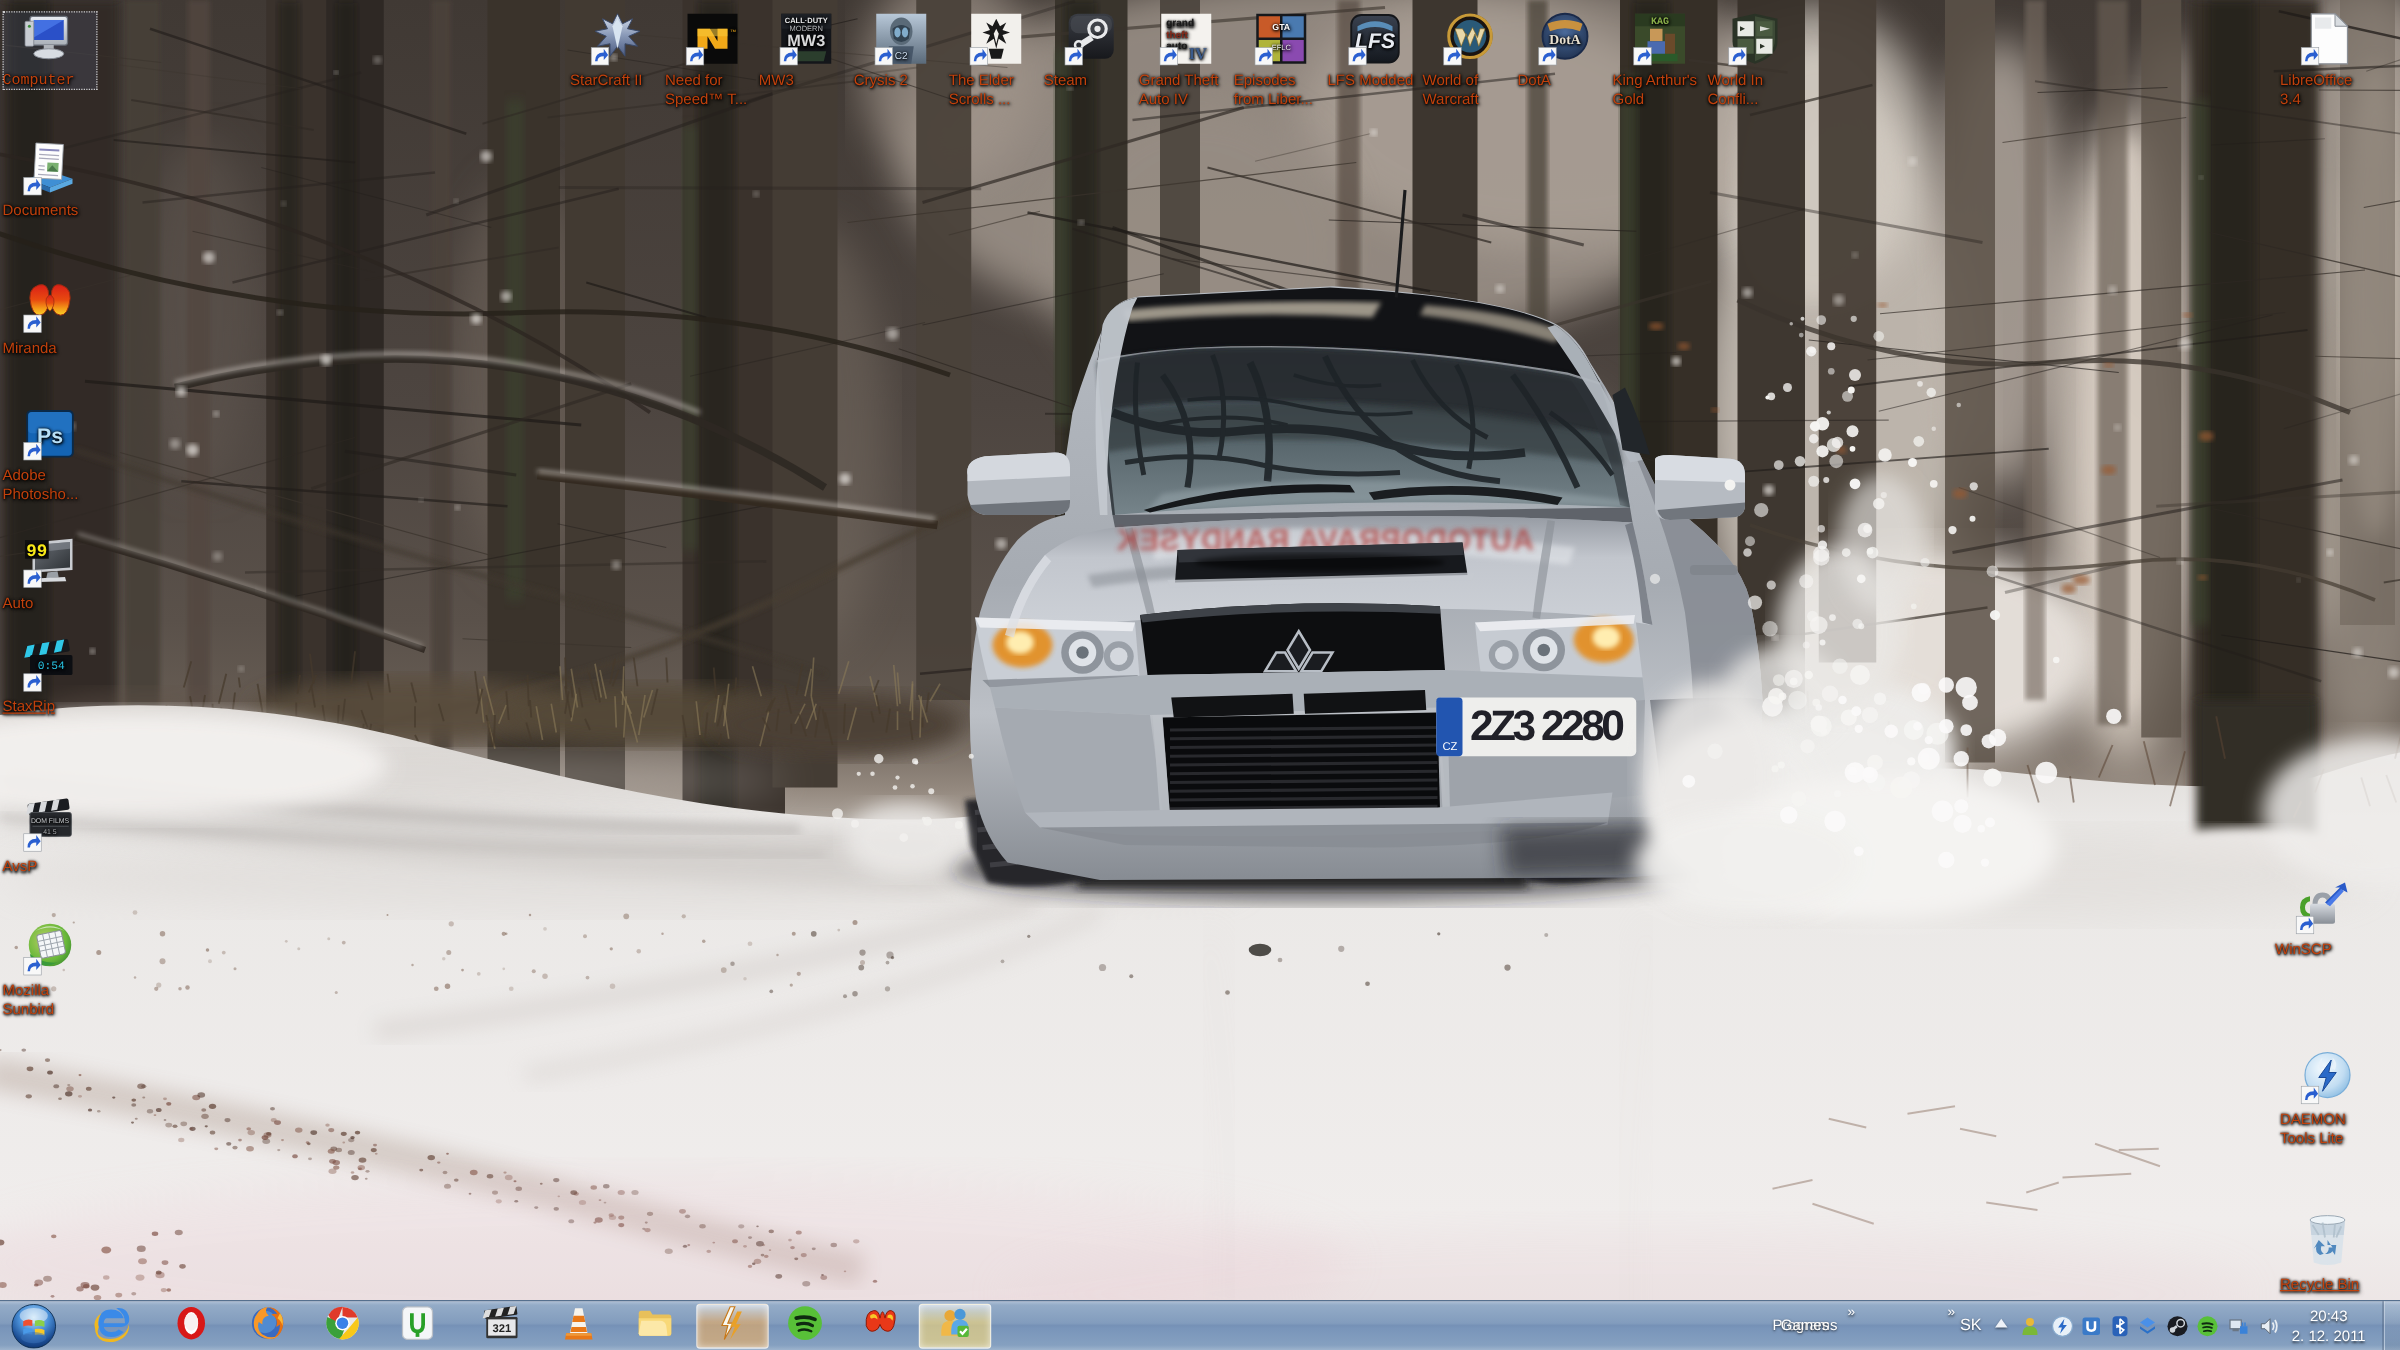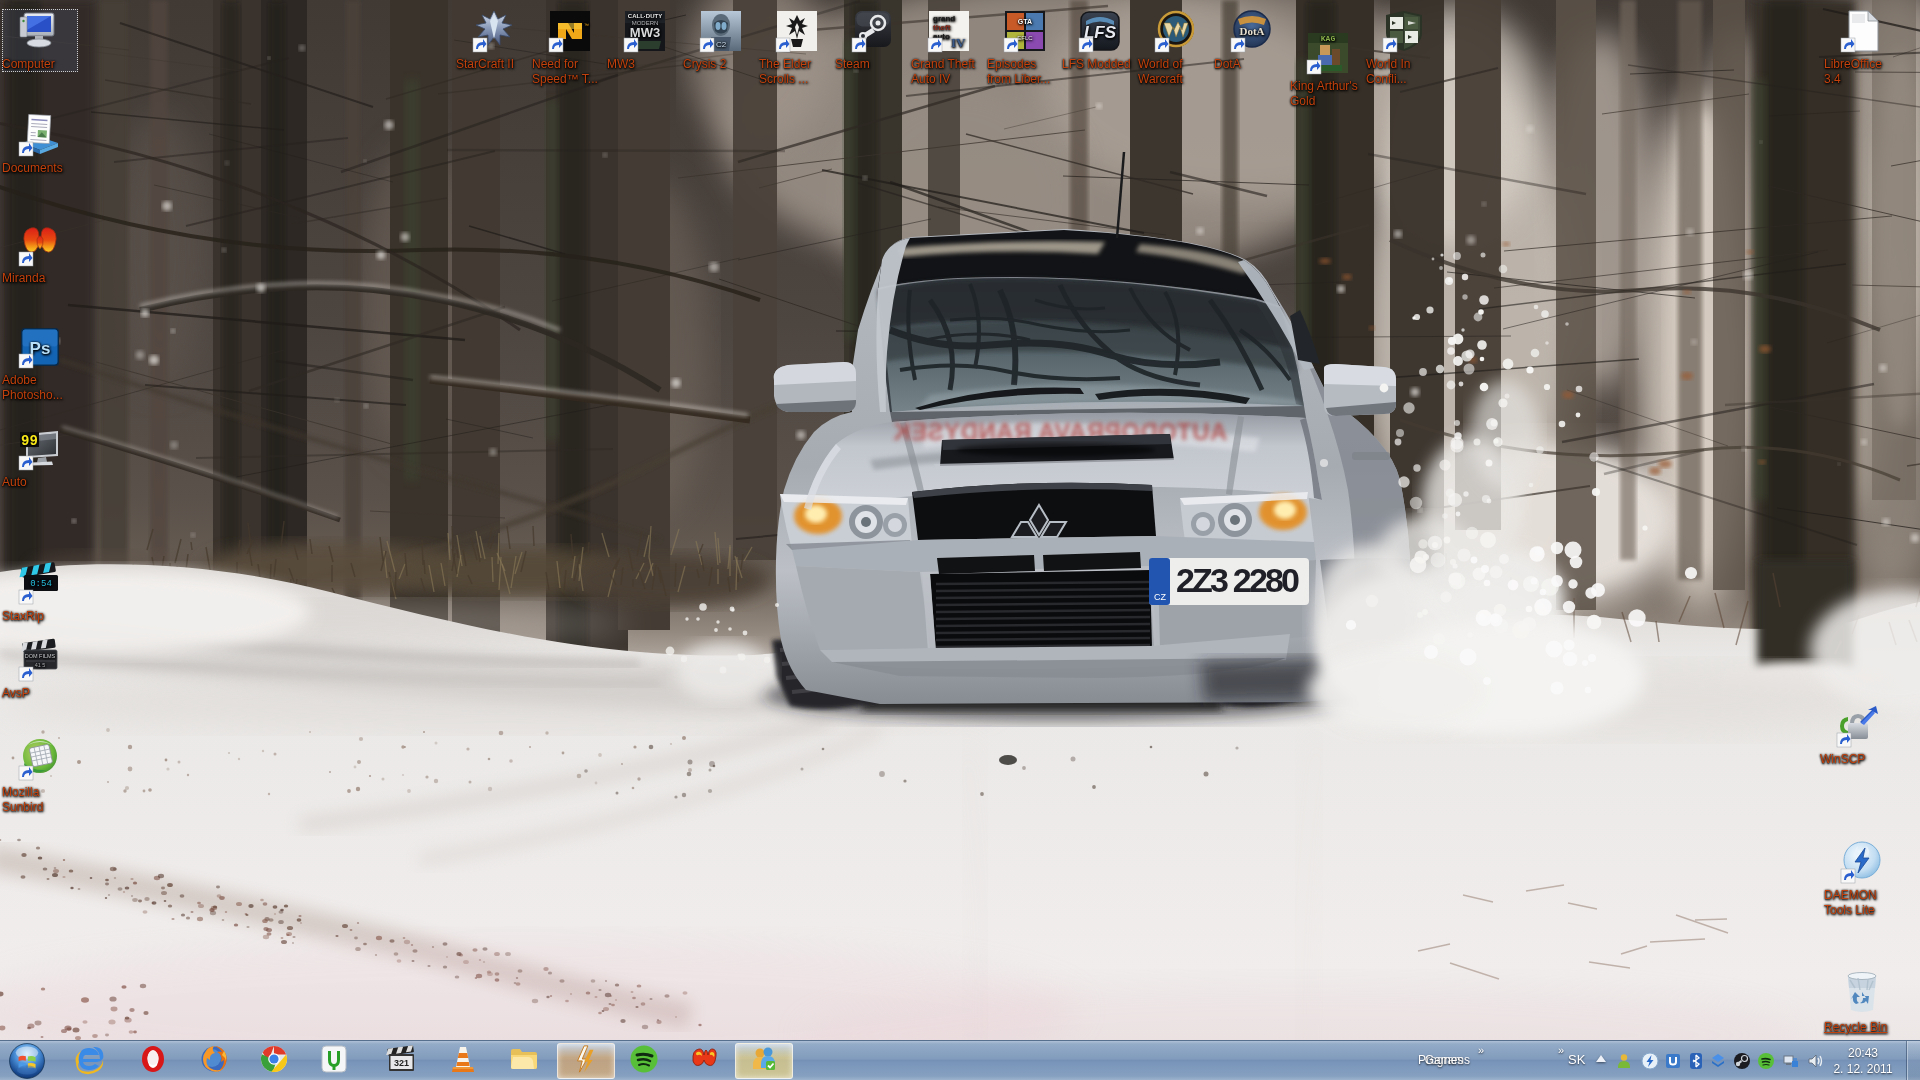--- a/index.html
+++ b/index.html
@@ -1130,21 +1130,21 @@
           <stop offset="0" stop-color="#d8dce2"></stop>
           <stop offset="1" stop-color="#888e96"></stop>
         </linearGradient>
 <radialGradient id="daeg" cx="0.4" cy="0.35" r="0.85">
           <stop offset="0" stop-color="#f4fafe"></stop>
           <stop offset="0.55" stop-color="#c2ddf2"></stop>
           <stop offset="1" stop-color="#6aa8d8"></stop>
         </radialGradient>
 </defs>
     </svg>
-<div class="icon" style="left:2px;top:9px;outline:1px dotted rgba(255,255,255,.75);outline-offset:-1px;background:rgba(120,160,220,0.12);">
+<div class="icon" style="left:2px;top:9px;outline:1px dotted rgba(255,255,255,.75);outline-offset:-1px;background:rgba(120,160,220,0.12);font-family:Liberation Mono, monospace;">
       <svg class="img" width="44" height="44" viewBox="0 0 44 44">
 <rect x="6" y="4" width="30" height="23" rx="2" fill="url(#lg1)" stroke="#6a6f78"></rect>
 <rect x="9" y="7" width="24" height="16" fill="#2a50c8"></rect>
 <path d="M9,7 L33,7 L9,21 Z" fill="#4a78e8" opacity="0.8"></path>
 <rect x="17" y="27" width="8" height="4" fill="#b0b4ba"></rect>
 <ellipse cx="21" cy="34" rx="12" ry="4" fill="#d8dce2" stroke="#8a8f98" stroke-width="0.8"></ellipse>
 <rect x="2" y="8" width="7" height="20" rx="1" fill="#c8ccd2" stroke="#7a7f88" stroke-width="0.6"></rect>
 <circle cx="5.5" cy="12" r="1.2" fill="#3a8a3a"></circle>
       </svg>
       <div class="lbl">Computer</div>
@@ -1206,21 +1206,21 @@
 <path d="M14,35.5 L34,34.5 L35,38 L13,38.5 Z" fill="#d6d9dd"></path>
 <rect x="2" y="5" width="19" height="15" fill="#101010"></rect>
 <text x="11.5" y="17.5" font-size="14" font-weight="bold" fill="#f8e818" text-anchor="middle" font-family="Liberation Mono,monospace">99</text>
         <g>
           <rect x="1" y="29" width="14" height="14" fill="#f8f8f8" stroke="#9aa0a6" stroke-width="0.5"></rect>
           <path d="M4,40 Q4,33 11,33 L11,30 L14.5,35 L11,39 L11,36 Q6,36 6,40 Z" fill="#2a5fd0"></path>
         </g>
       </svg>
       <div class="lbl">Auto</div>
     </div>
-<div class="icon" style="left:2px;top:561px;">
+<div class="icon" style="left:2px;top:510px;text-decoration:underline;">
       <svg class="img" width="44" height="44" viewBox="0 0 44 44">
 <g transform="rotate(-10 20 12)">
           <rect x="4" y="4" width="34" height="10" rx="1.5" fill="#16181c"></rect>
 <path d="M5,4 l6,0 l-4,9 l-6,0 Z M17,4 l6,0 l-4,9 l-6,0 Z M29,4 l6,0 l-4,9 l-6,0 Z" fill="#30c8e8"></path>
         </g>
 <rect x="6" y="14" width="34" height="16" rx="1.5" fill="#0c0e12"></rect>
 <text x="23" y="25" font-size="9" fill="#28c0e0" text-anchor="middle" font-family="Liberation Mono,monospace">0:54</text>
         <g>
           <rect x="1" y="29" width="14" height="14" fill="#f8f8f8" stroke="#9aa0a6" stroke-width="0.5"></rect>
           <path d="M4,40 Q4,33 11,33 L11,30 L14.5,35 L11,39 L11,36 Q6,36 6,40 Z" fill="#2a5fd0"></path>
@@ -1413,21 +1413,21 @@
 <circle cx="22" cy="20" r="18" fill="none" stroke="#1a2a4a" stroke-width="1.5"></circle>
 <path d="M8,10 Q22,4 36,10 L34,16 Q22,11 10,16 Z" fill="#d89838" opacity="0.9"></path>
 <text x="22" y="26" font-size="11" font-weight="bold" fill="#e8e0d0" text-anchor="middle" font-family="Liberation Serif,serif">DotA</text>
         <g>
           <rect x="1" y="29" width="14" height="14" fill="#f8f8f8" stroke="#9aa0a6" stroke-width="0.5"></rect>
           <path d="M4,40 Q4,33 11,33 L11,30 L14.5,35 L11,39 L11,36 Q6,36 6,40 Z" fill="#2a5fd0"></path>
         </g>
       </svg>
       <div class="lbl">DotA</div>
     </div>
-<div class="icon" style="left:1290px;top:9px;margin-top:22px;">
+<div class="icon" style="left:1290px;top:9px;">
       <svg class="img" width="44" height="44" viewBox="0 0 44 44">
 <rect x="2" y="2" width="40" height="40" fill="#3a4a2a"></rect>
 <rect x="2" y="2" width="40" height="10" fill="#2a3a20"></rect>
 <text x="22" y="10" font-size="8" font-weight="bold" fill="#8ab04a" text-anchor="middle" font-family="Liberation Mono,monospace">KAG</text>
 <rect x="14" y="14" width="10" height="10" fill="#c89858"></rect>
 <rect x="12" y="24" width="14" height="14" fill="#4a6ab0"></rect>
 <rect x="26" y="18" width="8" height="20" fill="#6a4a2a"></rect>
 <rect x="8" y="34" width="28" height="6" fill="#2a5a2a"></rect>
         <g>
           <rect x="1" y="29" width="14" height="14" fill="#f8f8f8" stroke="#9aa0a6" stroke-width="0.5"></rect>

